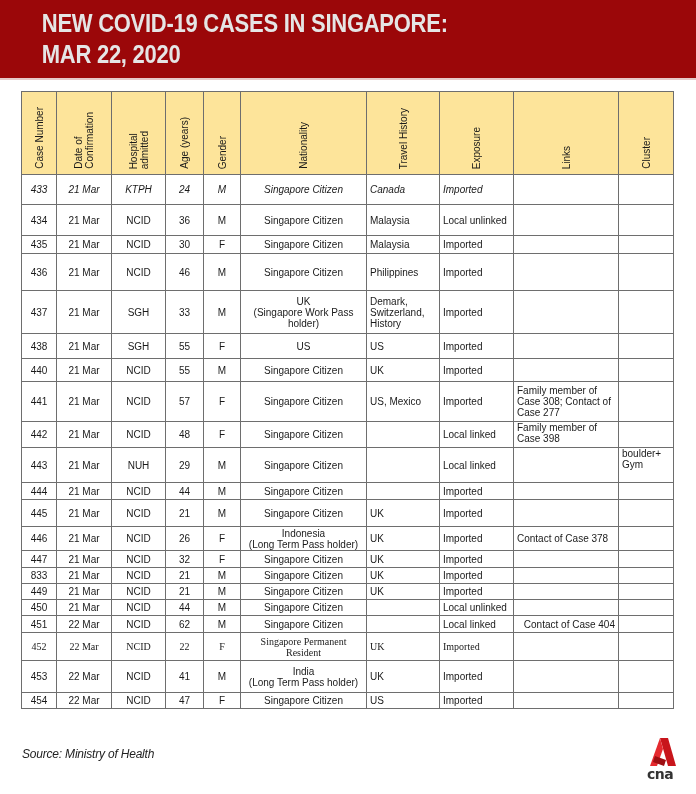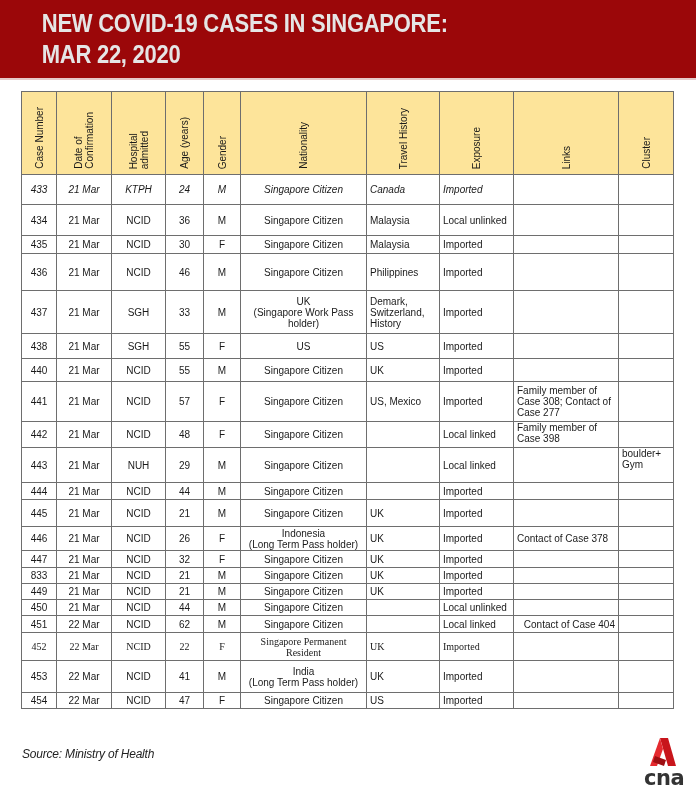--- a/index.html
+++ b/index.html
@@ -40,21 +40,21 @@
   td.c { text-align: center; }
   td.l { text-align: left; }
   .multi { white-space: pre-line; }
   .source {
     position: absolute; left: 22px; top: 747px; font-style: italic; font-size: 12px;
     color: #222; font-family: "Liberation Sans", sans-serif; letter-spacing: -0.2px;
   }
   .logo { position: absolute; left: 644px; top: 738px; width: 32px; height: 48px; }
   .logo-text {
     position: absolute; left: 0; top: 28px; width: 32px; text-align: center;
-    font-family: "DejaVu Sans", sans-serif; font-weight: bold; font-size: 21px; color: #333; letter-spacing: -0.5px;
+    font-family: "DejaVu Sans", sans-serif; font-weight: bold; font-size: 14px; color: #333; letter-spacing: -0.5px;
   }
 </style>
 </head>
 <body>
 
 <div class="banner">
   <span class="banner-line">NEW COVID-19 CASES IN SINGAPORE:</span>
   <span class="banner-line">MAR 22, 2020</span>
 </div>
 <div class="banner-shadow"></div>

